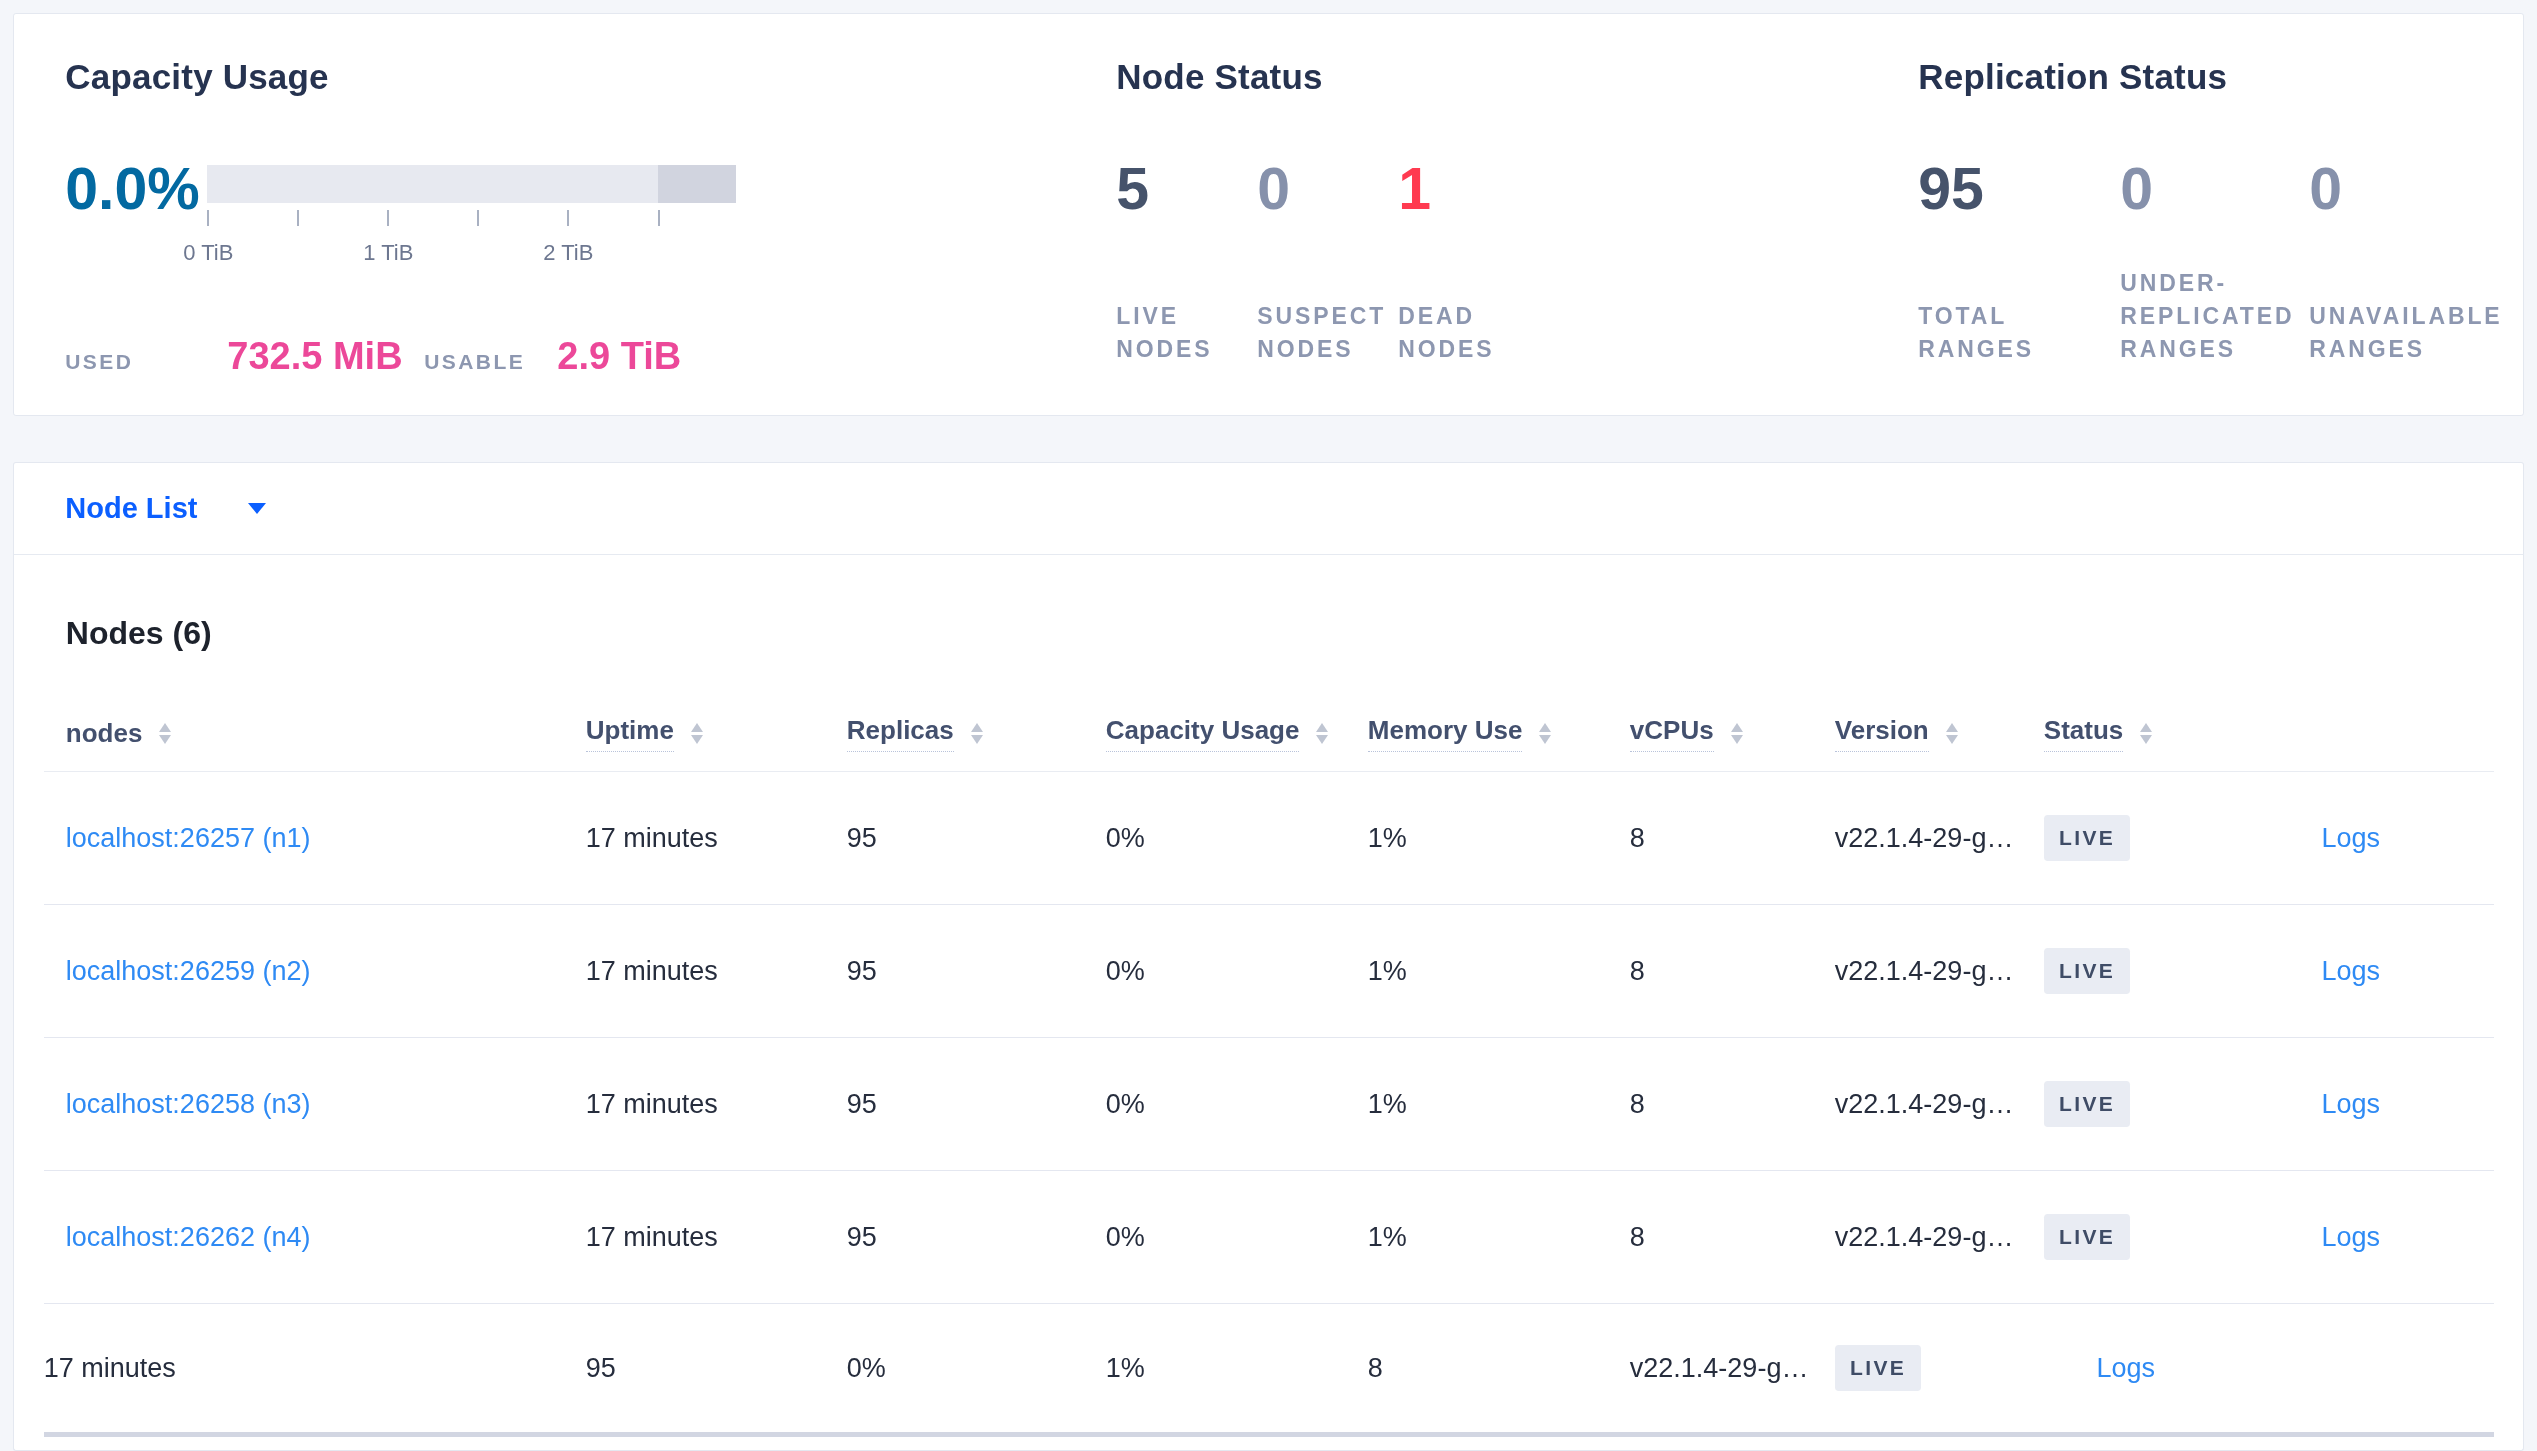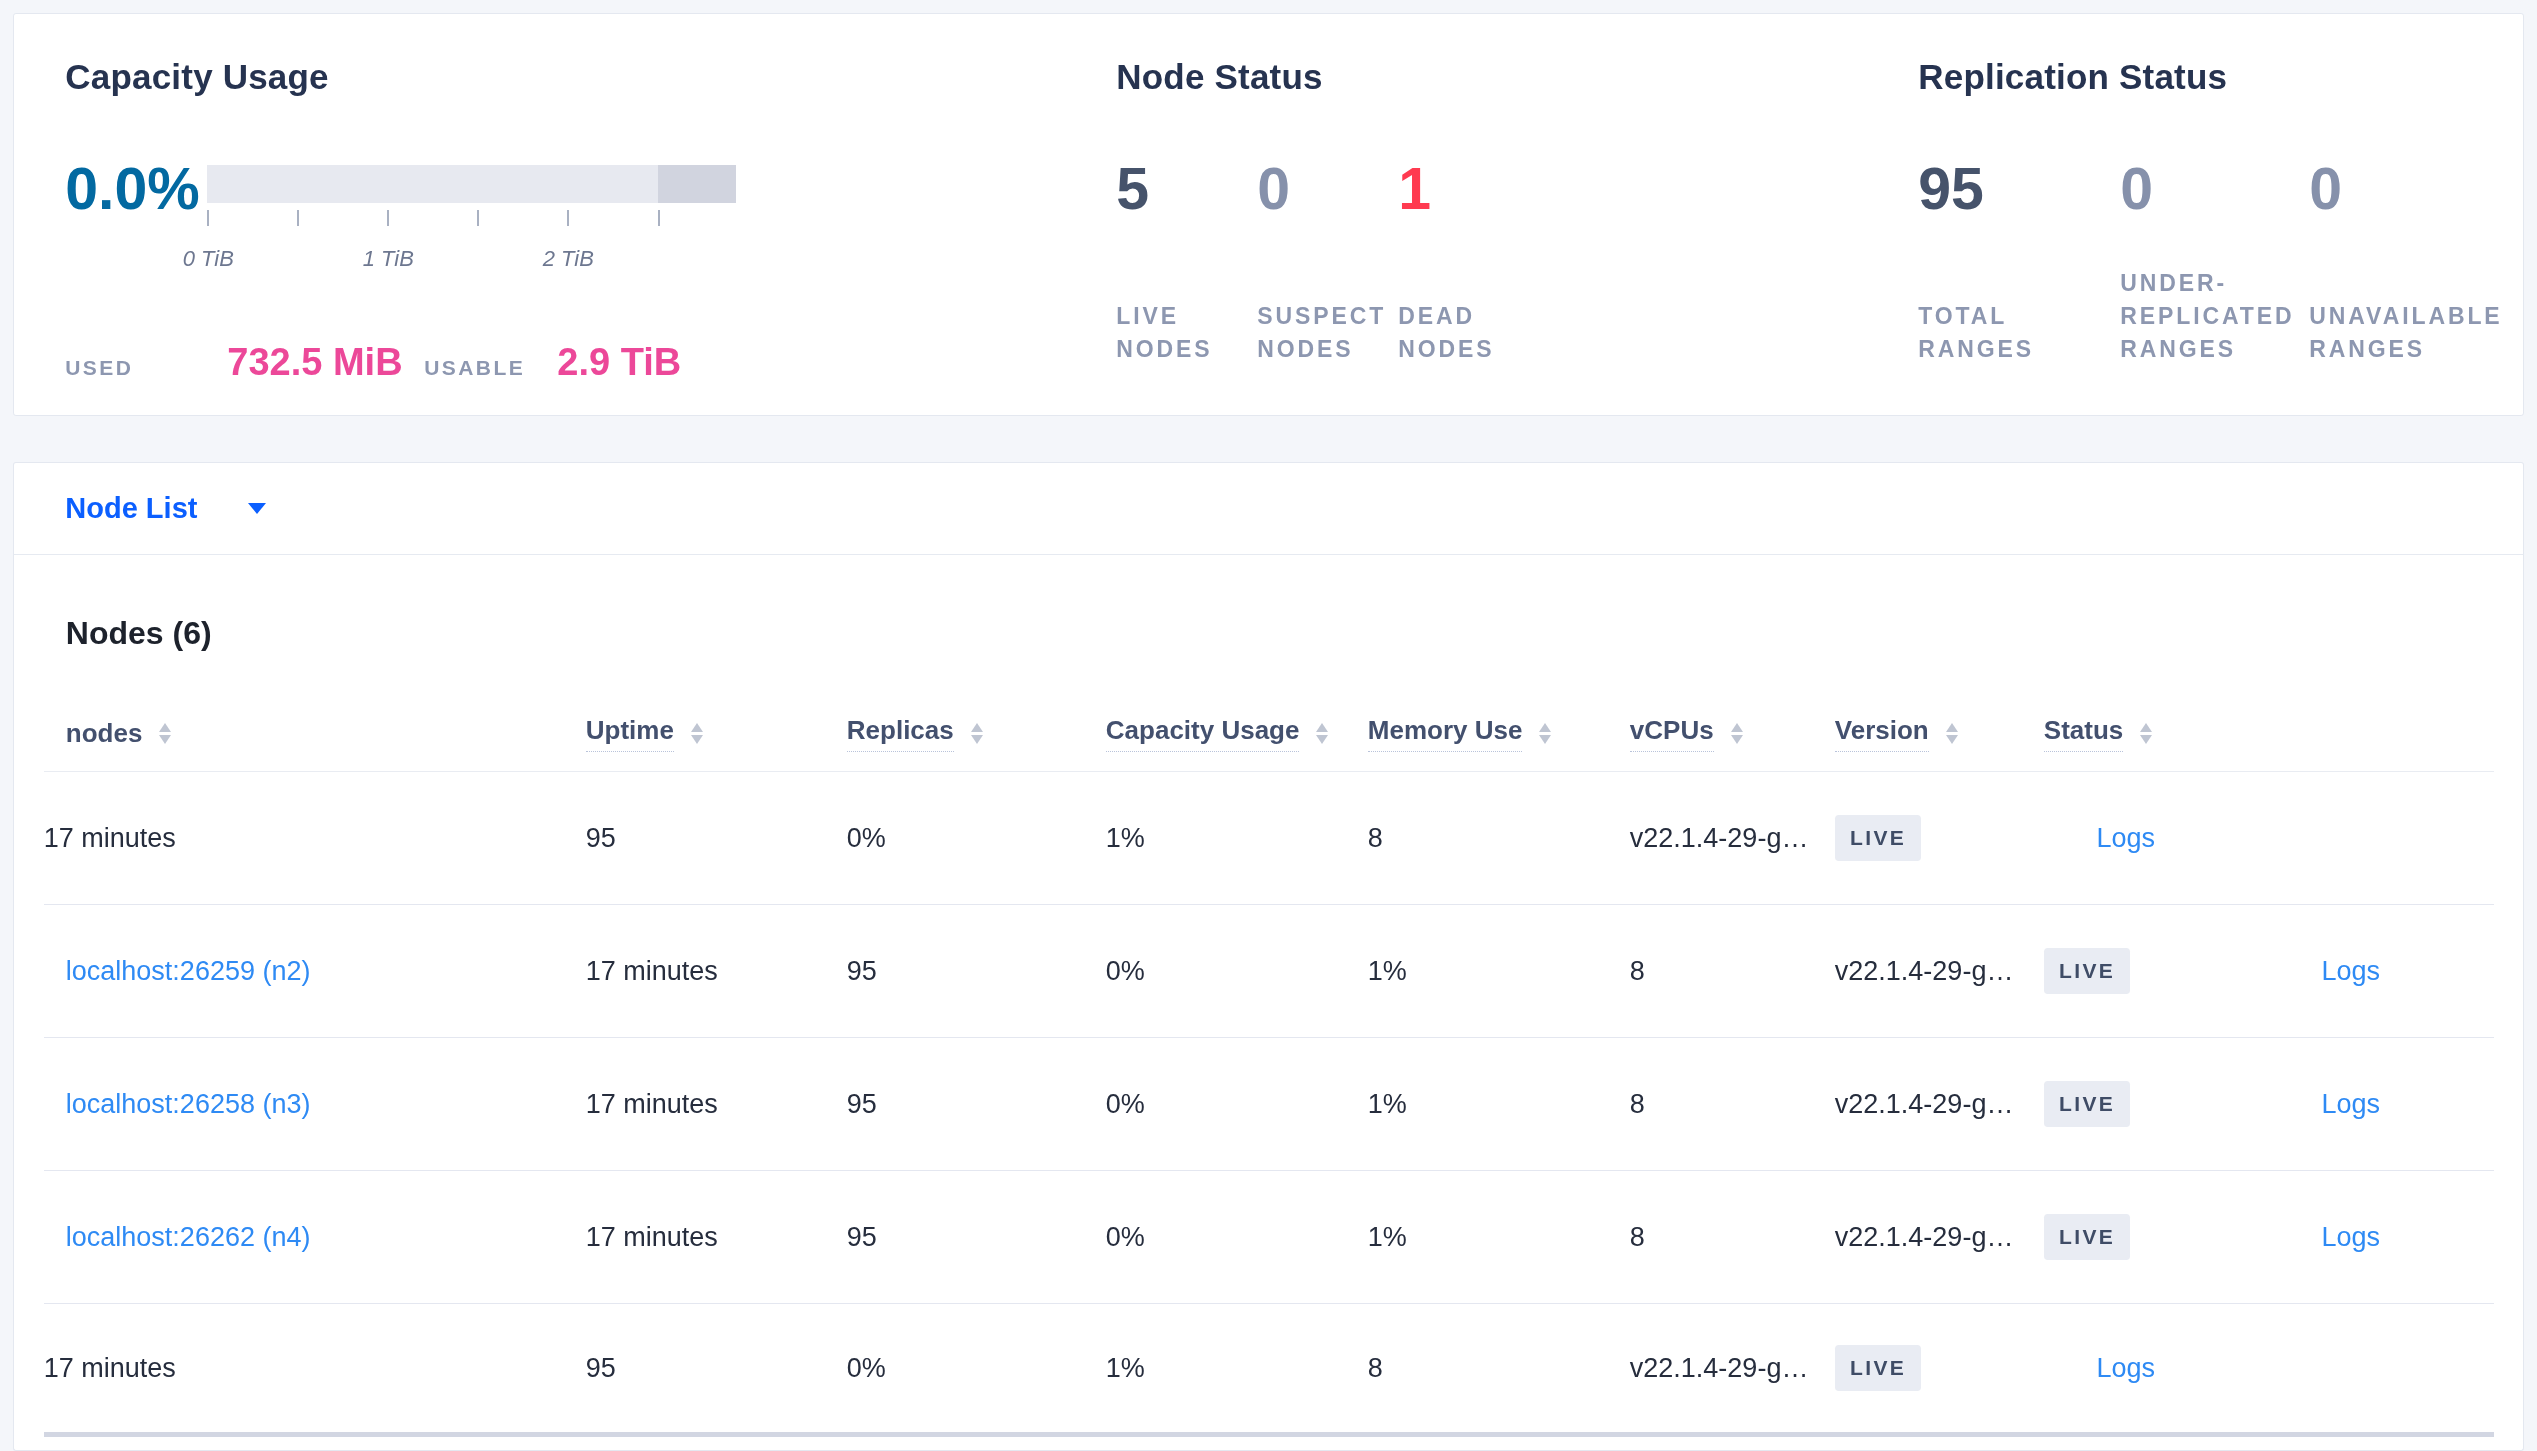--- a/index.html
+++ b/index.html
@@ -16,21 +16,21 @@
   .sec-replication { flex:1; }
   .sec-title { font-size:35px; line-height:42px; font-weight:600; color:#263350; letter-spacing:0.2px; }
 
   .cap-main { display:flex; margin-top:57px; }
   .cap-pct { width:142px; font-size:59px; line-height:69px; font-weight:700; color:#0369a1; }
   .cap-chart { padding-top:9.5px; }
   .cap-bar { position:relative; width:529px; height:38px; background:#e7e9f0; }
   .cap-bar-extra { position:absolute; left:451px; top:0; width:78px; height:38px; background:#d1d4df; }
   .cap-ticks { position:relative; width:529px; height:15.2px; margin-top:7.6px; }
   .cap-tick { position:absolute; top:0; width:1.9px; height:15.2px; background:#a9b1c2; }
-  .cap-ticklabels { position:relative; width:529px; height:27px; margin-top:19px;font-style:italic; }
+  .cap-ticklabels { position:relative; width:529px; height:27px; margin-top:13px; }
   .cap-ticklabel { position:absolute; top:0; transform:translateX(-50%); font-size:22px; line-height:27px; color:#6d7790; white-space:nowrap; }
   .cap-usage { display:flex; align-items:baseline; margin-top:69px; }
   .muted-label { font-size:21px; letter-spacing:2.4px; color:#8d97b0; font-weight:600; }
   .lbl-used { width:162px; }
   .lbl-usable { width:133px; }
   .cap-val { font-size:38px; font-weight:700; color:#ec4899; }
   .val-used { width:197px; }
 
   .stats { display:flex; margin-top:57px; }
   .stat { display:flex; flex-direction:column; height:211px; }
@@ -217,20 +217,21 @@
         <span class="h-underline">Status</span>
         <span class="sort-icon">
             <i class="up"></i>
             <i class="down"></i>
           </span>
       </div>
       <div class="h-cell"></div>
     </div>
 
     <div class="grid t-row">
+      <div class="cell cell-node"><a class="link">localhost:26257 (n1)</a></div>
       <div class="cell">17 minutes</div>
       <div class="cell">95</div>
       <div class="cell">0%</div>
       <div class="cell">1%</div>
       <div class="cell">8</div>
       <div class="cell">v22.1.4-29-g…</div>
       <div class="cell"><span class="badge">LIVE</span></div>
       <div class="cell cell-logs"><a class="link">Logs</a></div>
     </div>
 

